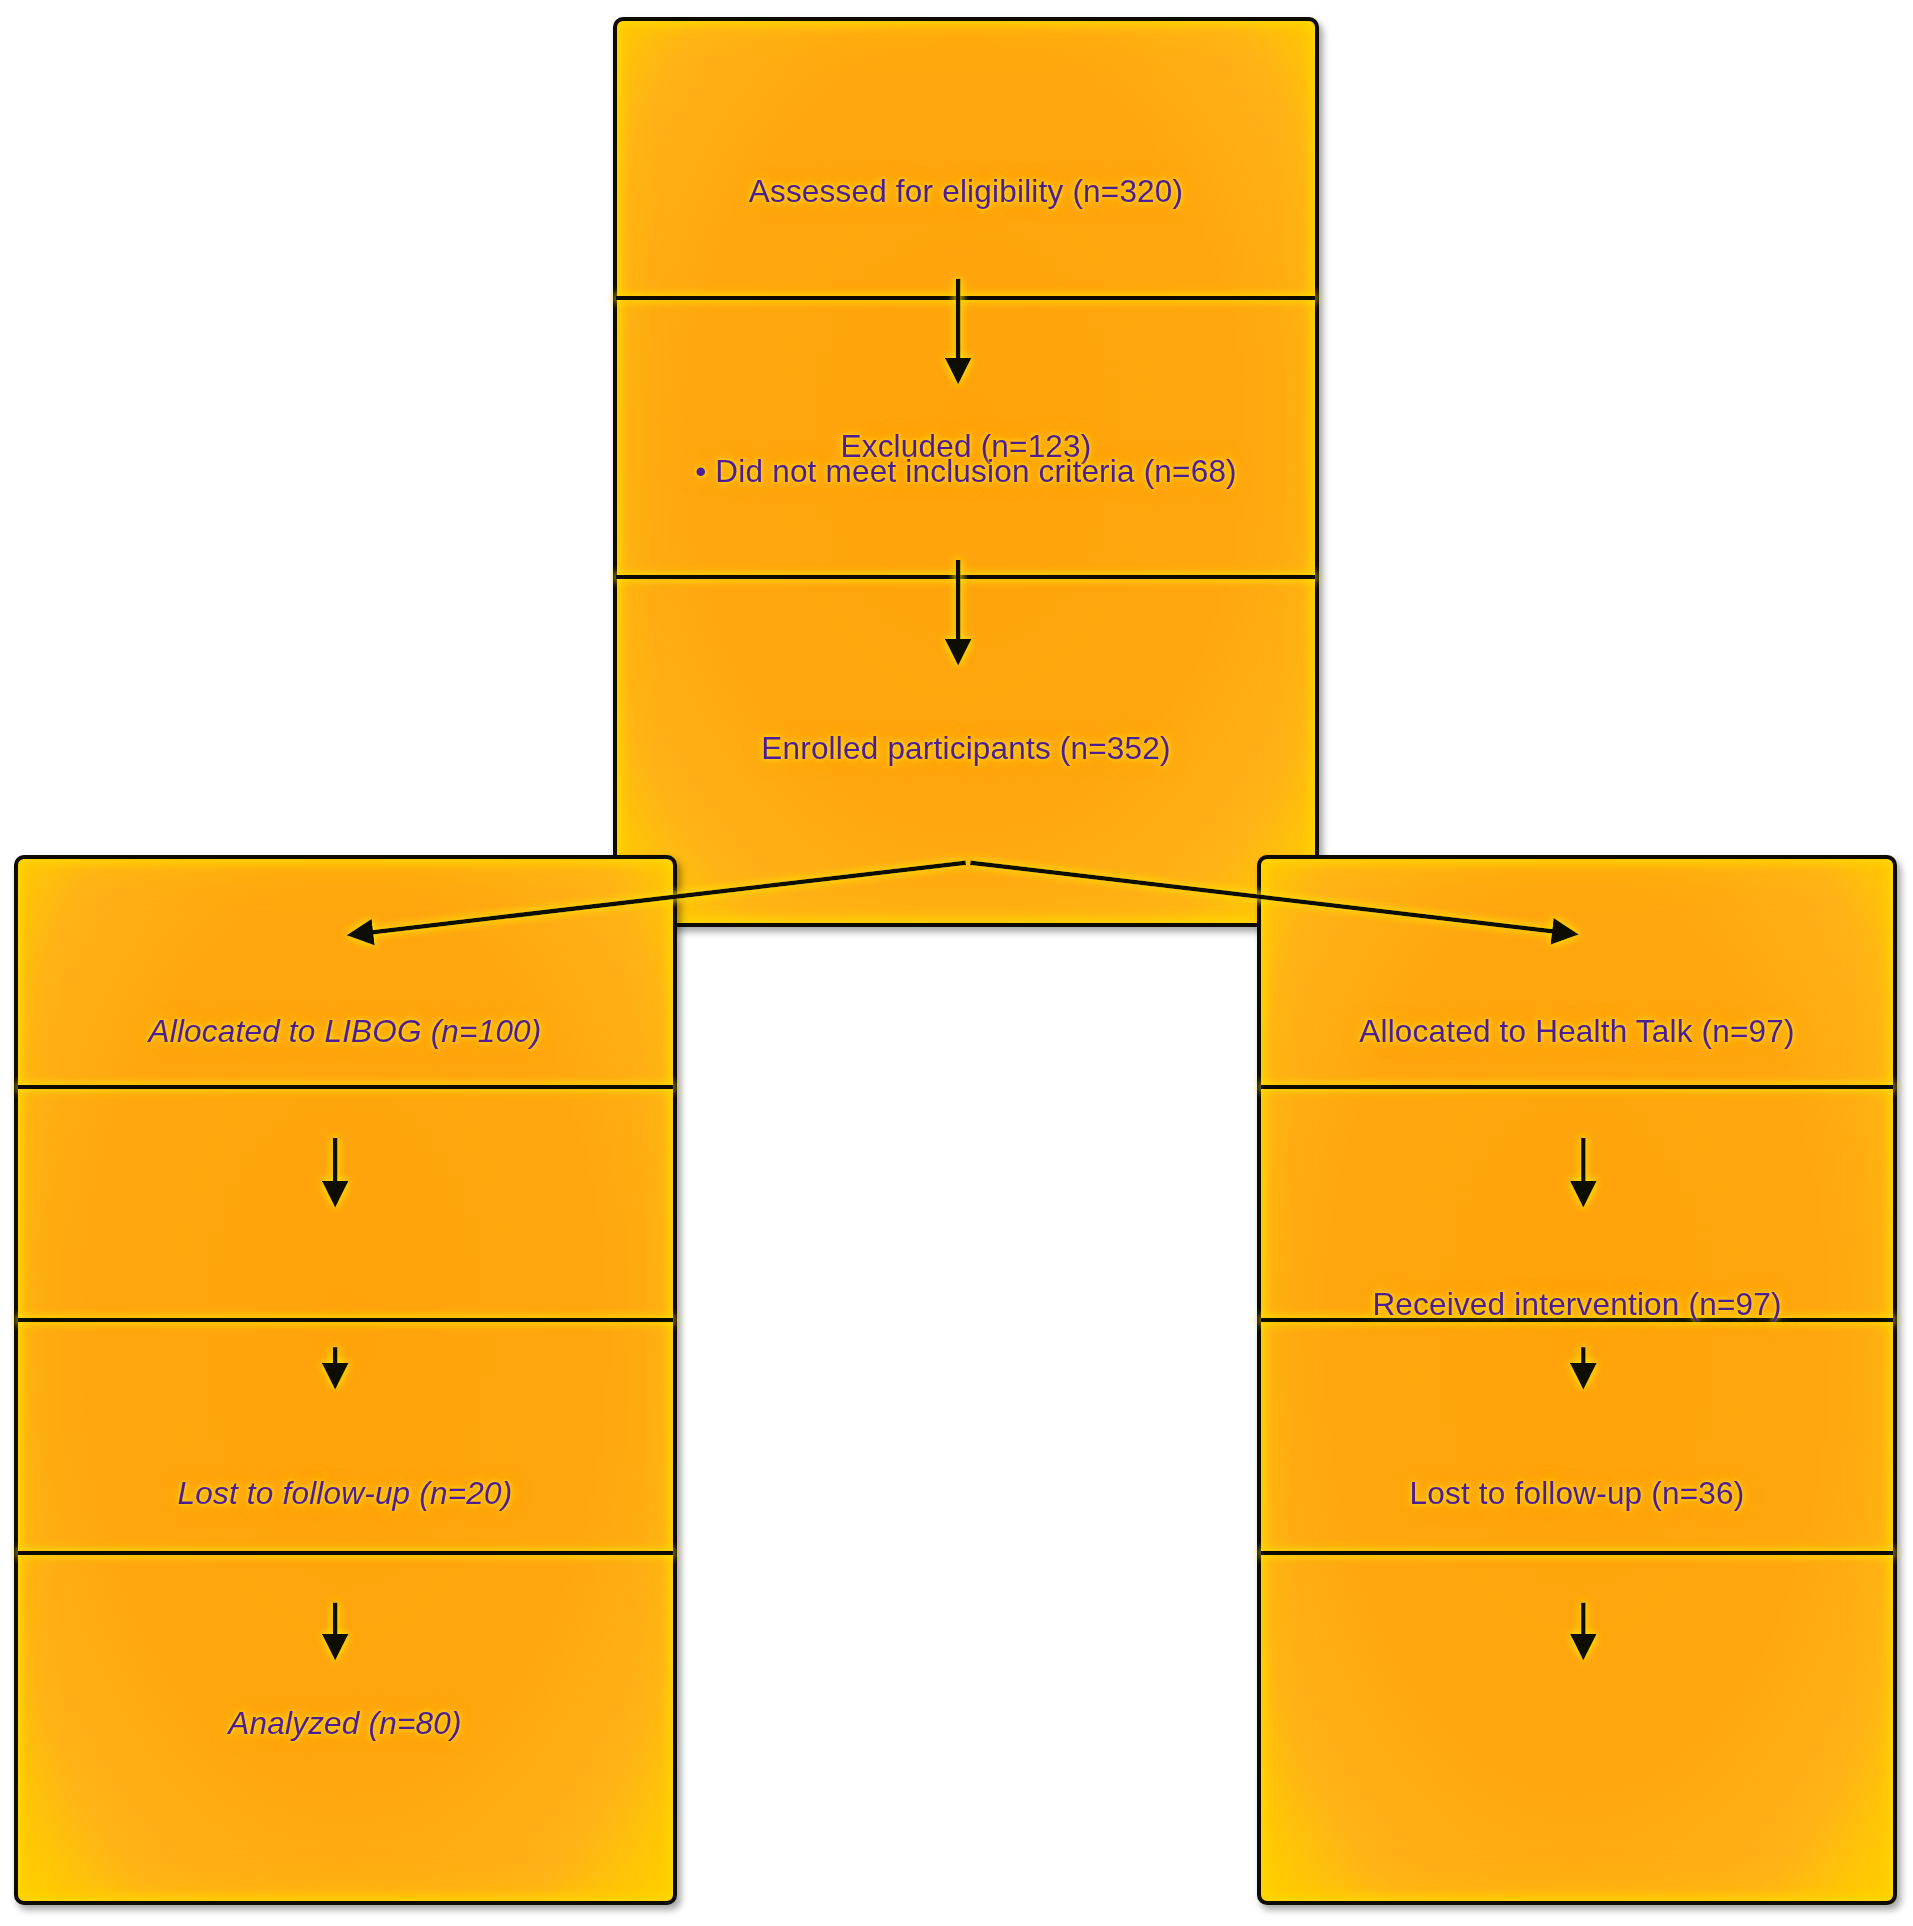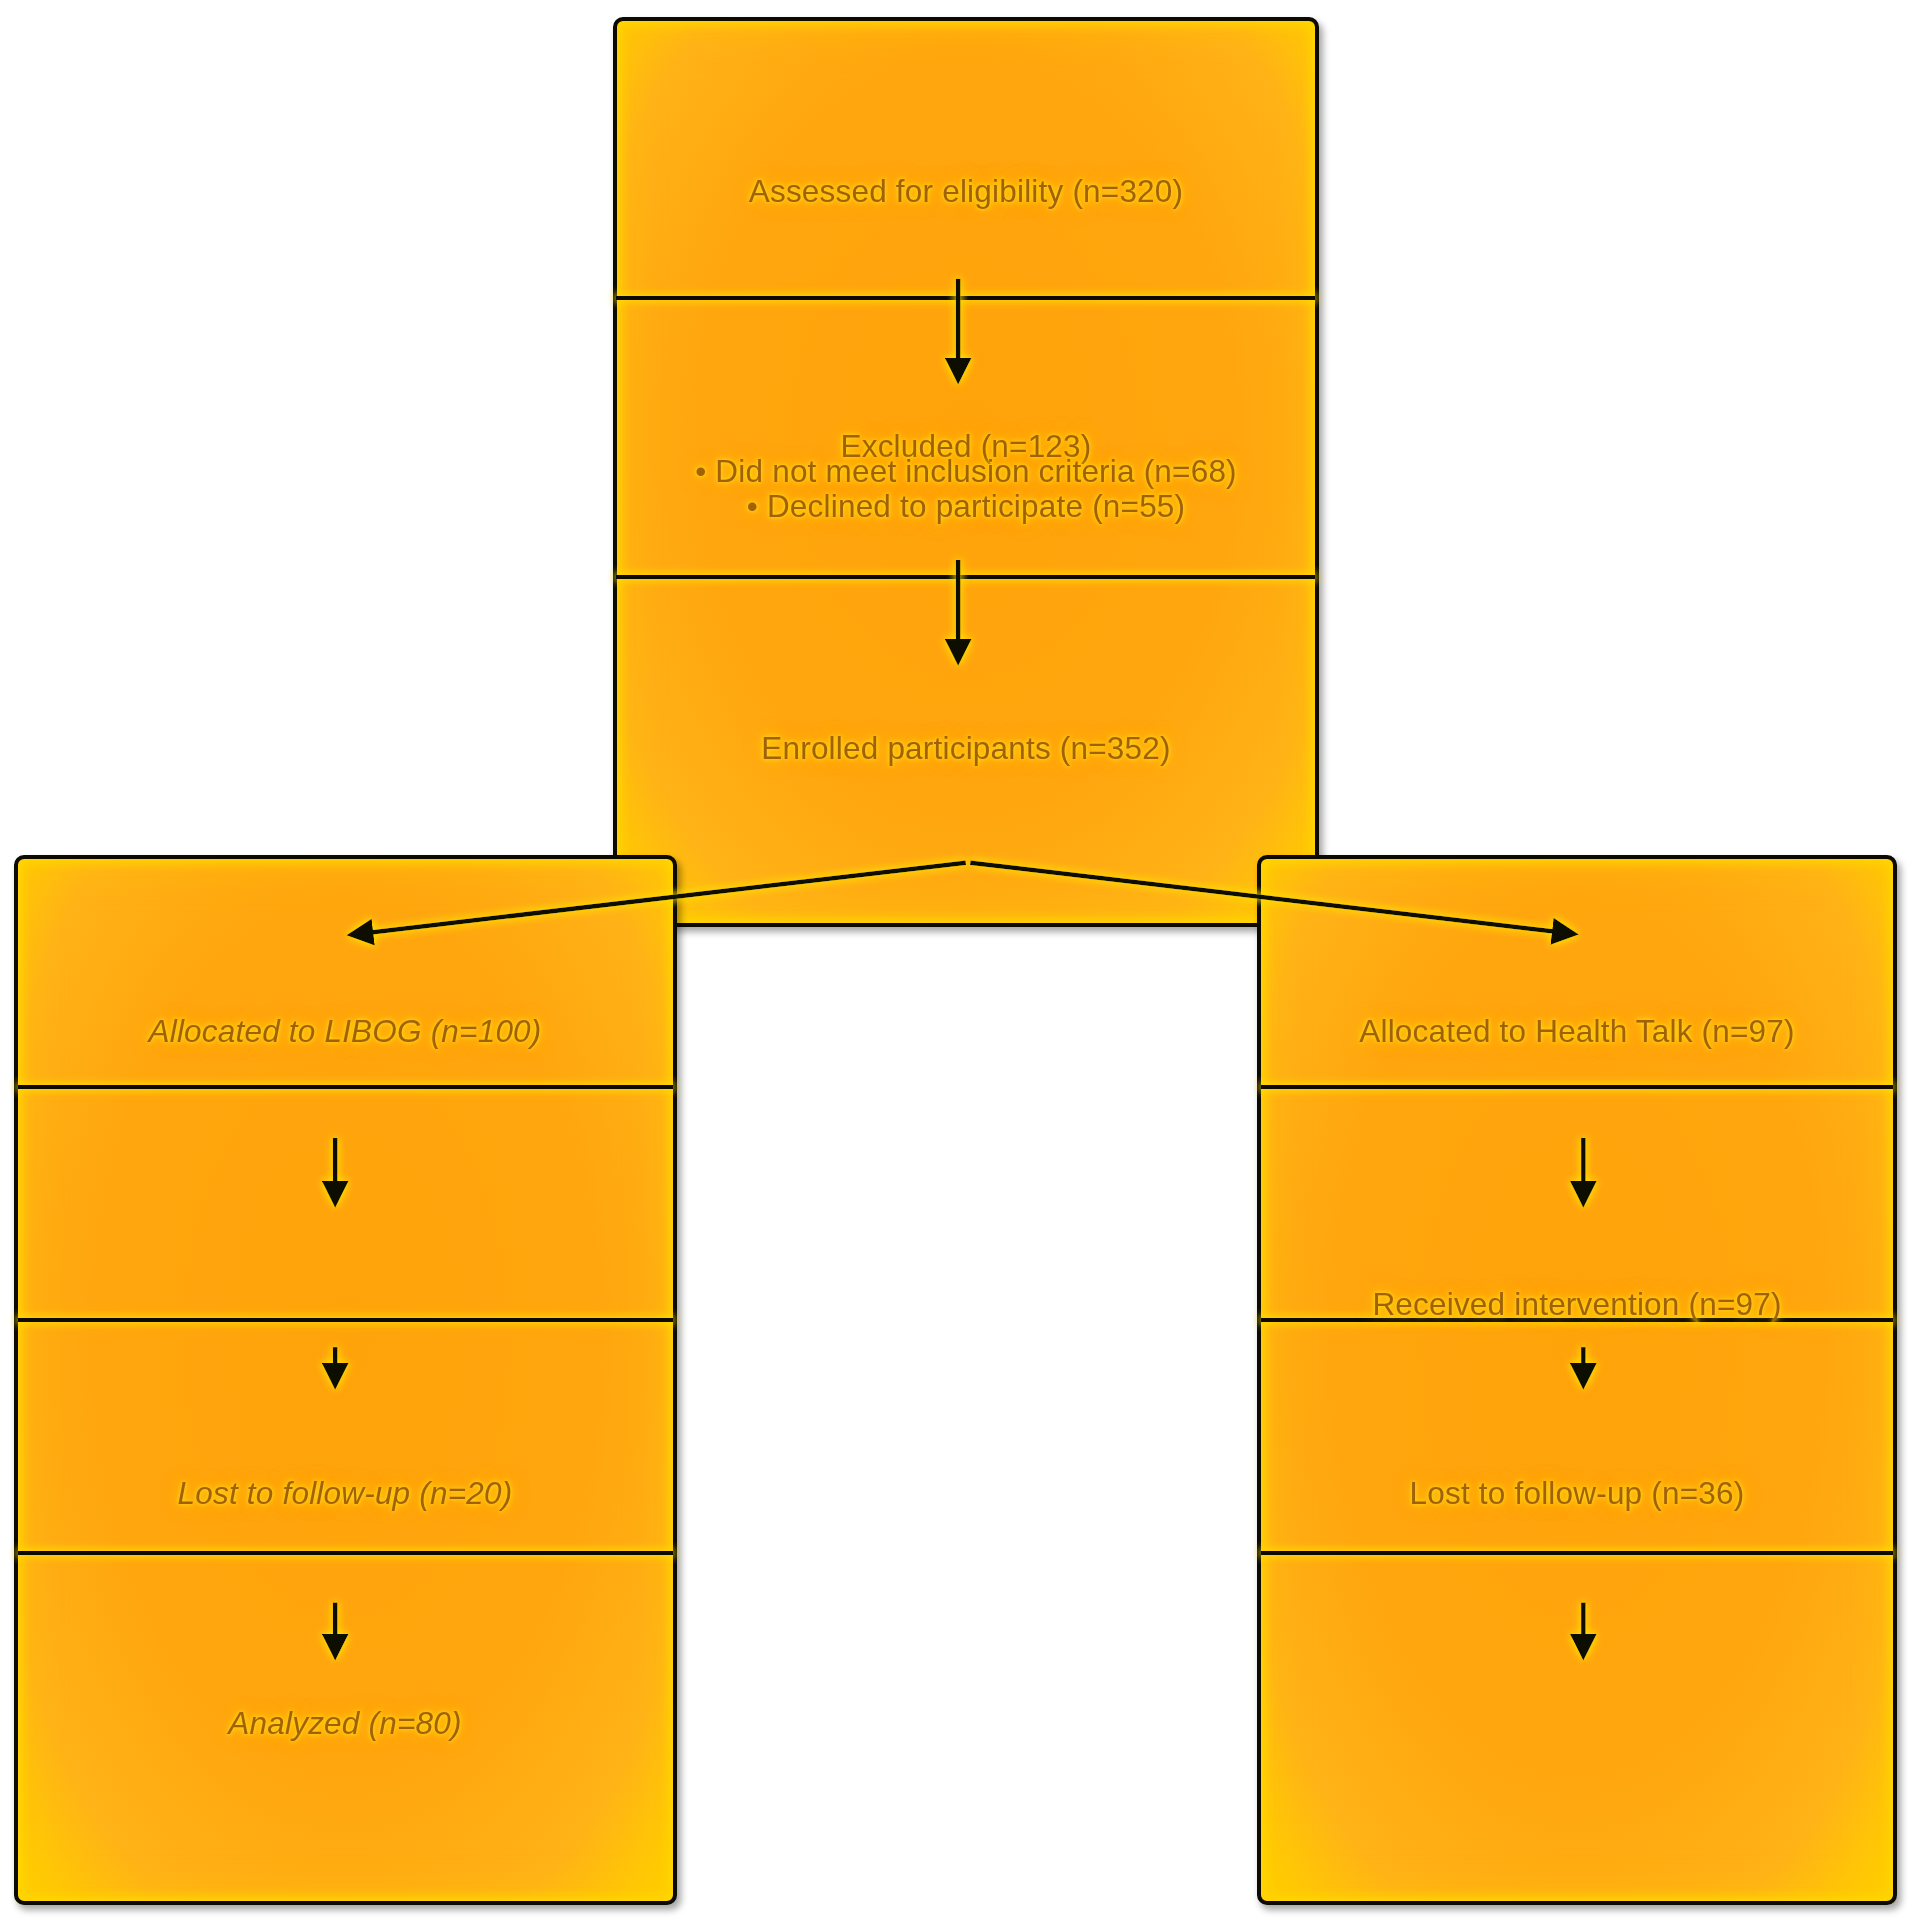--- a/index.html
+++ b/index.html
@@ -15,21 +15,21 @@
                   inset 0 0 11.7px 4px rgba(255,216,0,0.95),
                   inset 0 0 40px 8px rgba(255,196,0,0.35);}
   .center-z{z-index:10;}
   .side-z{z-index:20;}
 
   .divider{position:absolute;height:4px;background:#0c0a01;z-index:30;
            box-shadow:0 0 8px 1.8px rgba(255,222,0,0.95);}
 
   .flowtext{position:absolute;transform:translateY(-50%);
             text-align:center;font-size:31.5px;letter-spacing:0.2px;
-            color:#a16207;z-index:40;white-space:nowrap;
+            color:#4c1d95;z-index:40;white-space:nowrap;
             text-shadow:0 0 4.5px #ffdf24,0 0 10px rgba(255,220,0,0.8),0 0 18px rgba(255,210,0,0.5);}
 
   .ctext{left:613px;width:706px;}
   .ltext{left:13.5px;width:663px;font-style:italic;}
   .rtext{left:1257px;width:640px;}
 
   svg.arrows{position:absolute;left:0;top:0;z-index:50;pointer-events:none;}
 </style>
 </head>
 <body>
@@ -46,21 +46,20 @@
   <div class="divider" style="left:17.5px;top:1551px;width:655px;"></div>
 
   <div class="box side-z" style="left:1257px;top:855px;width:640px;height:1050px;"></div>
   <div class="divider" style="left:1261px;top:1085px;width:632px;"></div>
   <div class="divider" style="left:1261px;top:1318px;width:632px;"></div>
   <div class="divider" style="left:1261px;top:1551px;width:632px;"></div>
 
   <div class="flowtext ctext" style="top:191px">Assessed for eligibility (n=320)</div>
   <div class="flowtext ctext" style="top:446px">Excluded (n=123)</div>
   <div class="flowtext ctext" style="top:471px">• Did not meet inclusion criteria (n=68)</div>
-  <div class="flowtext ctext" style="top:506px">• Declined to participate (n=55)</div>
   <div class="flowtext ctext" style="top:748px">Enrolled participants (n=352)</div>
 
   <div class="flowtext ltext" style="top:1031px">Allocated to LIBOG (n=100)</div>
   <div class="flowtext ltext" style="top:1493px">Lost to follow-up (n=20)</div>
   <div class="flowtext ltext" style="top:1723px">Analyzed (n=80)</div>
 
   <div class="flowtext rtext" style="top:1031px">Allocated to Health Talk (n=97)</div>
   <div class="flowtext rtext" style="top:1304px">Received intervention (n=97)</div>
   <div class="flowtext rtext" style="top:1493px">Lost to follow-up (n=36)</div>
 

